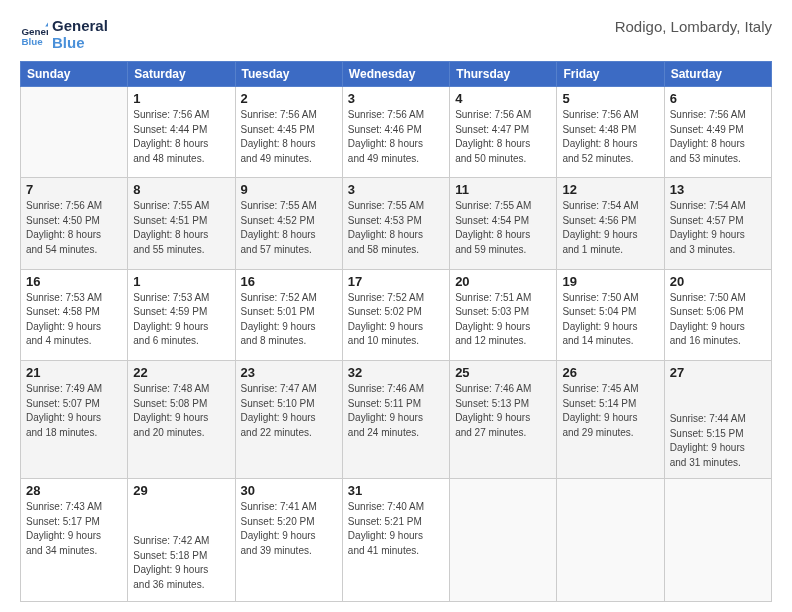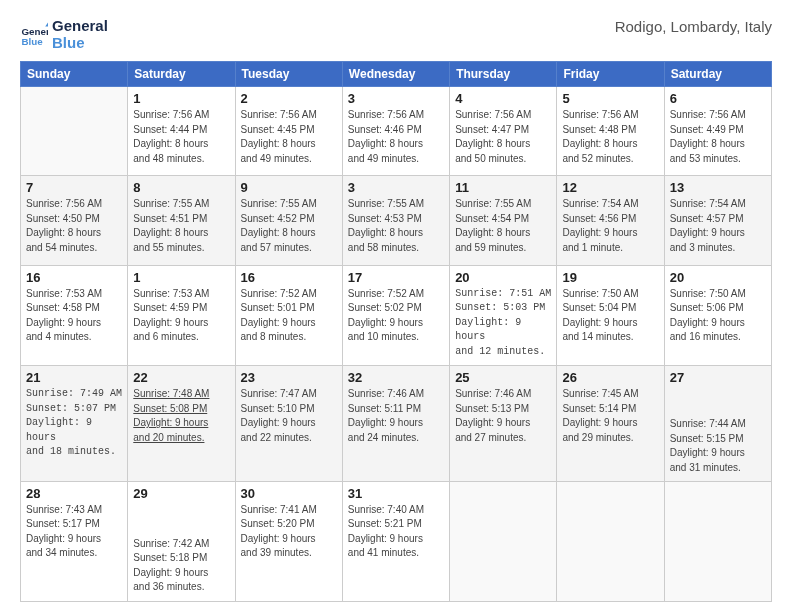--- a/index.html
+++ b/index.html
@@ -241,21 +241,21 @@
           </td>
           <td>
             <span class="day-number">17</span>
             <div class="day-info" style="white-space: pre-line;">Sunrise: 7:52 AM
 Sunset: 5:02 PM
 Daylight: 9 hours
 and 10 minutes.</div>
           </td>
           <td>
             <span class="day-number">20</span>
-            <div class="day-info" style="white-space: pre-line; font-family: Liberation Mono, monospace;">Sunrise: 7:51 AM
+            <div class="day-info" style="white-space: pre-line;">Sunrise: 7:51 AM
 Sunset: 5:03 PM
 Daylight: 9 hours
 and 12 minutes.</div>
           </td>
           <td>
             <span class="day-number">19</span>
             <div class="day-info" style="white-space: pre-line;">Sunrise: 7:50 AM
 Sunset: 5:04 PM
 Daylight: 9 hours
 and 14 minutes.</div>
@@ -264,28 +264,28 @@
             <span class="day-number">20</span>
             <div class="day-info" style="white-space: pre-line;">Sunrise: 7:50 AM
 Sunset: 5:06 PM
 Daylight: 9 hours
 and 16 minutes.</div>
           </td>
         </tr>
         <tr>
           <td>
             <span class="day-number">21</span>
-            <div class="day-info" style="white-space: pre-line; font-family: Liberation Mono, monospace;">Sunrise: 7:49 AM
+            <div class="day-info" style="white-space: pre-line;">Sunrise: 7:49 AM
 Sunset: 5:07 PM
 Daylight: 9 hours
 and 18 minutes.</div>
           </td>
           <td>
             <span class="day-number">22</span>
-            <div class="day-info" style="white-space: pre-line; text-decoration: underline;">Sunrise: 7:48 AM
+            <div class="day-info" style="white-space: pre-line;">Sunrise: 7:48 AM
 Sunset: 5:08 PM
 Daylight: 9 hours
 and 20 minutes.</div>
           </td>
           <td>
             <span class="day-number">23</span>
             <div class="day-info" style="white-space: pre-line;">Sunrise: 7:47 AM
 Sunset: 5:10 PM
 Daylight: 9 hours
 and 22 minutes.</div>

